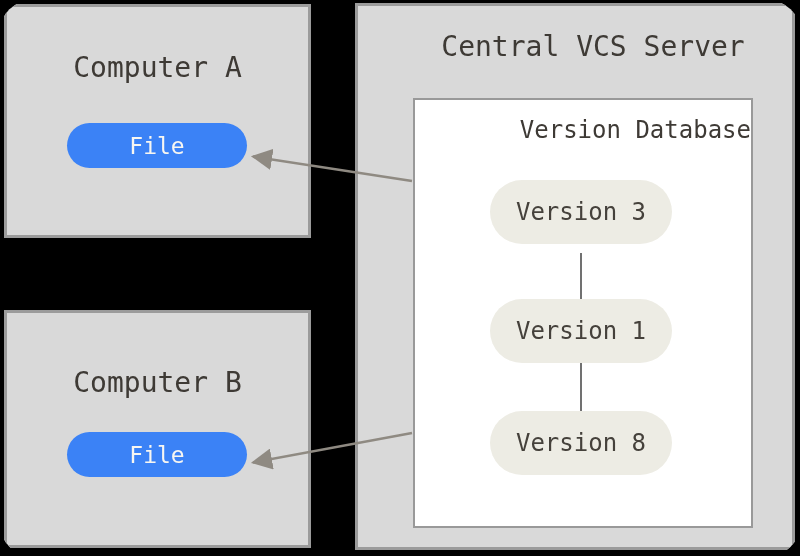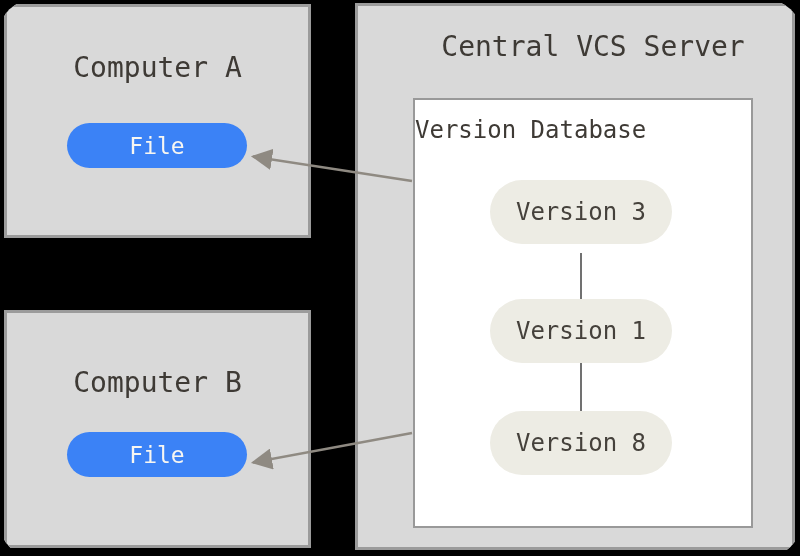--- a/index.html
+++ b/index.html
@@ -35,21 +35,21 @@
     text-align: center;
     color: #3E3A35;
     font-size: 28px;
     line-height: 30px;
     white-space: nowrap;
   }
   .inner-title {
     position: absolute;
     left: 0;
     right: 0;
-    text-align: left;
+    text-align: right;
     color: #3E3A35;
     font-size: 24px;
     line-height: 26px;
     white-space: nowrap;
   }
   .pill {
     position: absolute;
     display: flex;
     align-items: center;
     justify-content: center;

